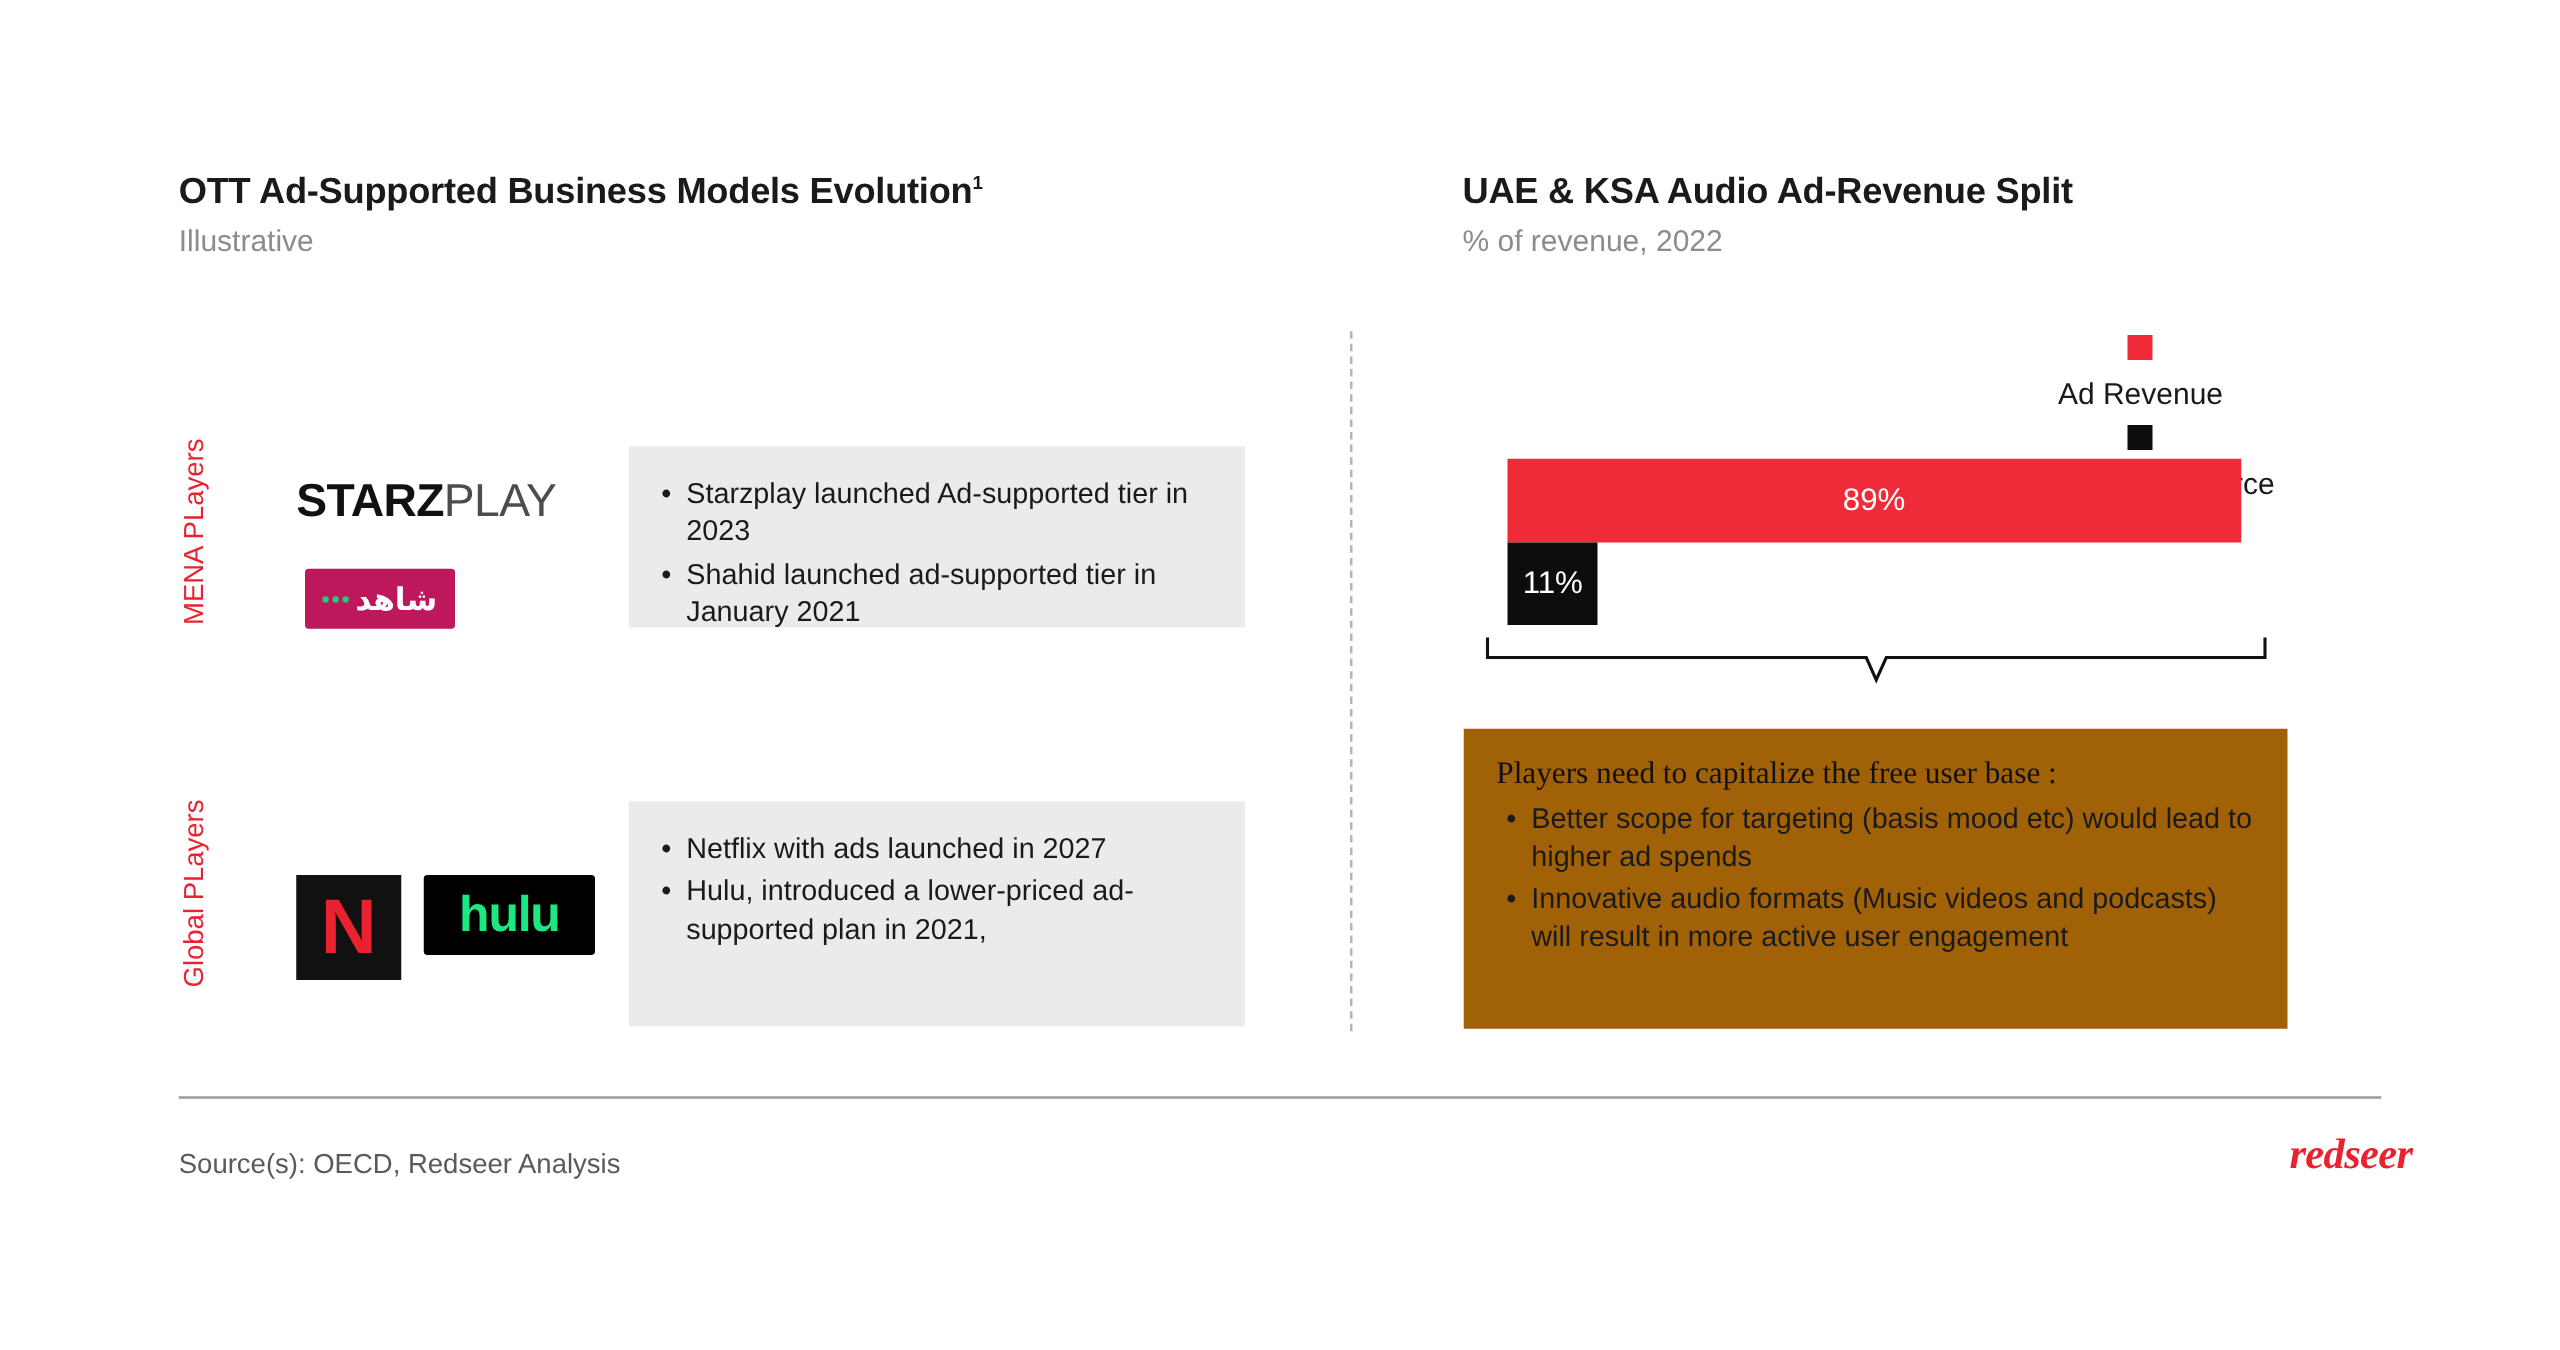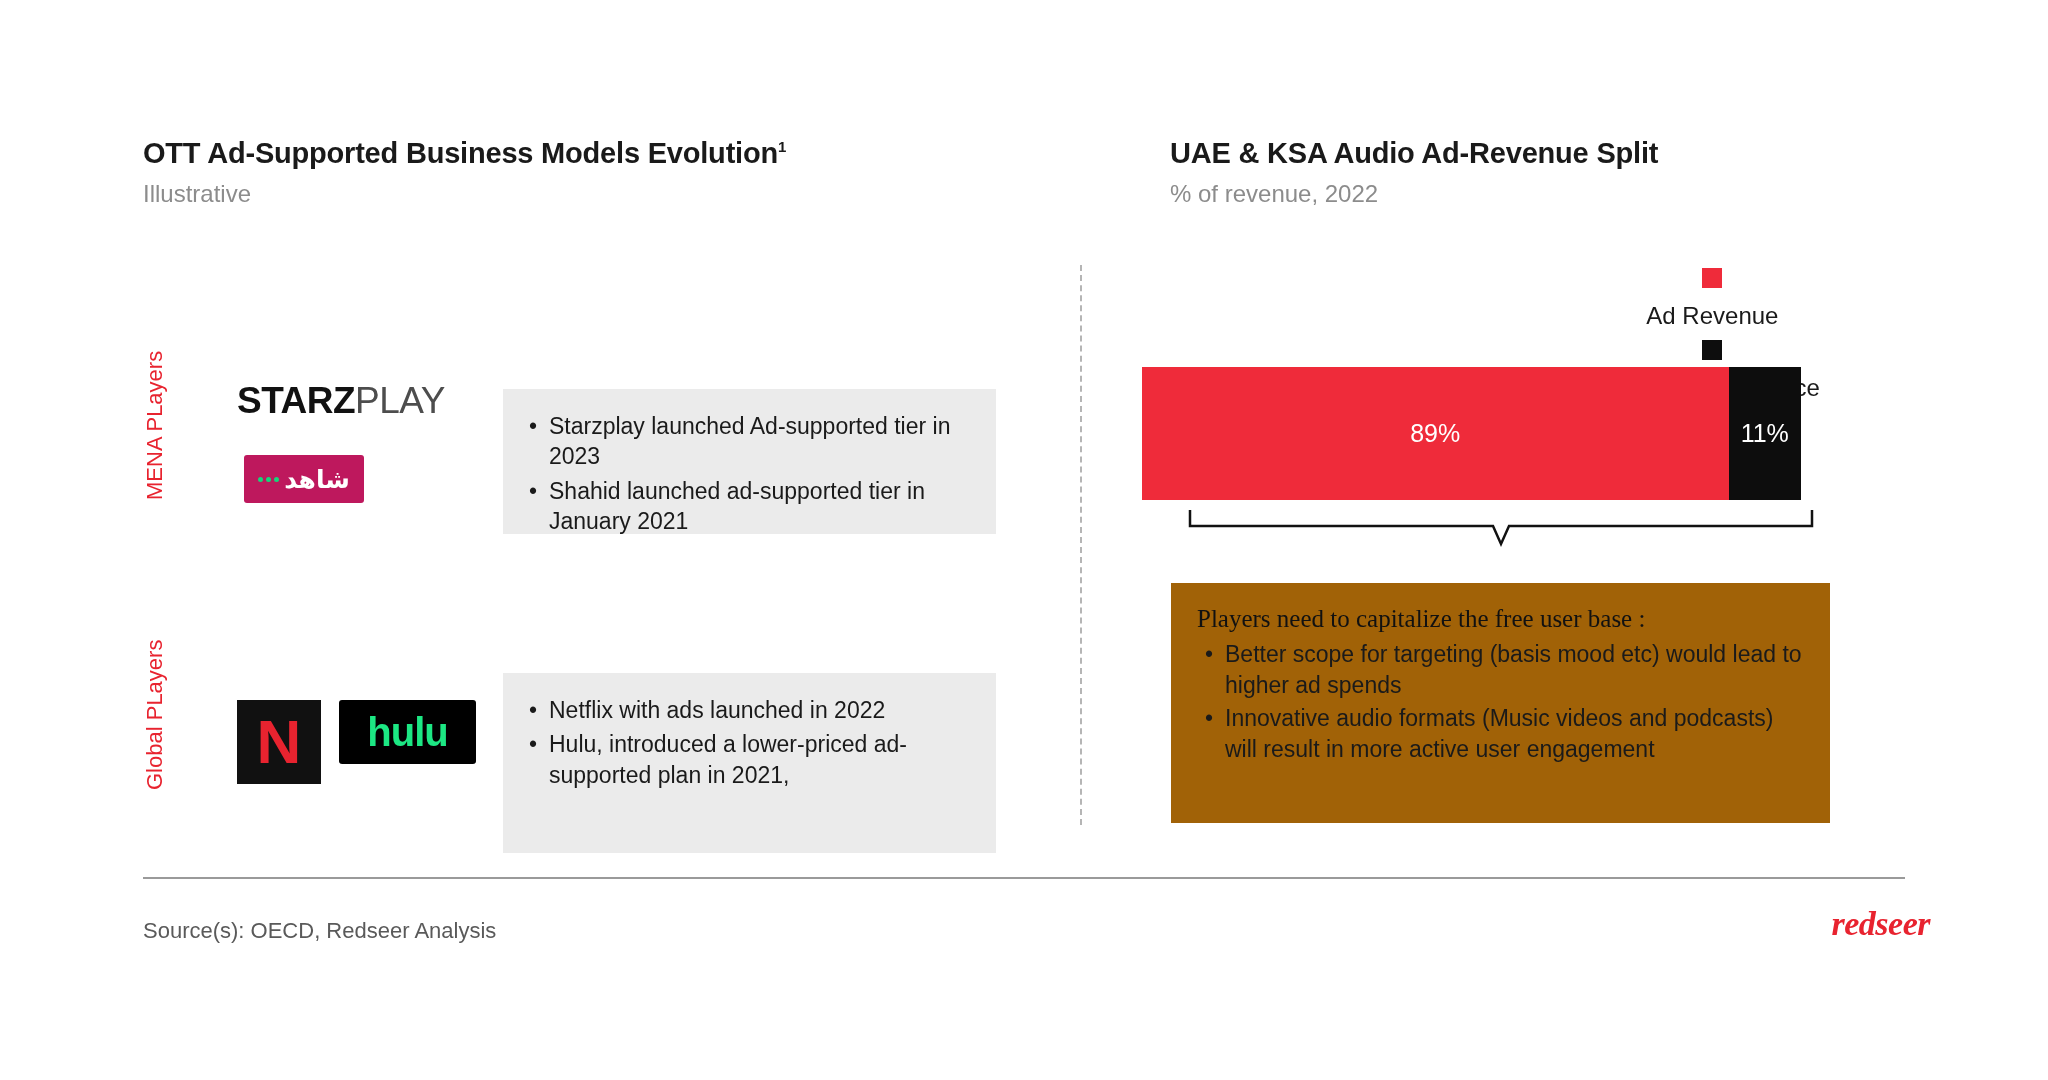--- a/index.html
+++ b/index.html
@@ -129,21 +129,20 @@
     font-size: 40px;
     font-weight: 800;
     letter-spacing: -1px;
   }
 
   
   .grey-box {
     position: absolute;
     background: #ebebeb;
     padding: 22px 26px;
-    margin-top: 32px;
   }
   #box-mena { left: 503px; top: 357px; width: 493px; height: 145px; }
   #box-global { left: 503px; top: 641px; width: 493px; height: 180px; }
 
   .bullets { margin: 0; padding: 0; list-style: none; }
   .bullets li {
     position: relative;
     padding-left: 20px;
     font-size: 23px;
     color: #1a1a1a;
@@ -175,25 +174,26 @@
     width: 20px; height: 20px; display: block;
   }
   .legend-text {
     font-size: 24px;
     color: #1a1a1a;
   }
 
   
   .bar-wrap {
     position: absolute;
-    left: 1142px;
+    left: 1206px;
     top: 367px;
     width: 659px;
     height: 133px;
     display: flex;
+    flex-direction: column;
   }
   .bar-seg {
     height: 100%;
     display: flex;
     align-items: center;
     justify-content: center;
     color: #fff;
     font-size: 25px;
   }
 
@@ -306,21 +306,21 @@
   <div class="logo-netflix">
     <span>N</span>
   </div>
 
   <div class="logo-hulu">
     <span>hulu</span>
   </div>
 
   <div class="grey-box" id="box-global">
     <ul class="bullets">
-      <li>Netflix with ads launched in 2022</li>
+      <li>Netflix with ads launched in 2027</li>
       <li>Hulu, introduced a lower-priced ad-supported plan in 2021,</li>
     </ul>
   </div>
 
   <div class="legend">
     <div class="legend-row">
       <span class="legend-swatch" id="sw0" style="background: rgb(239, 43, 58);"></span>
       <span class="legend-text">Ad Revenue</span>
     </div>
     <div class="legend-row">

